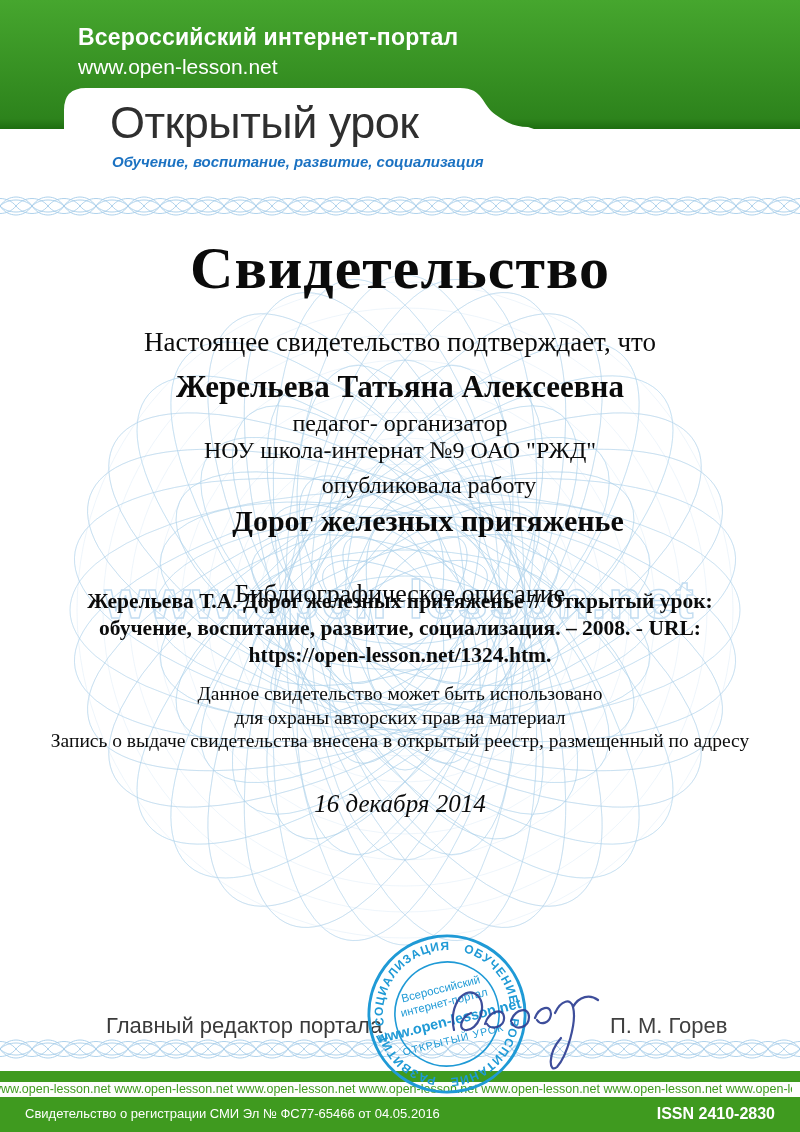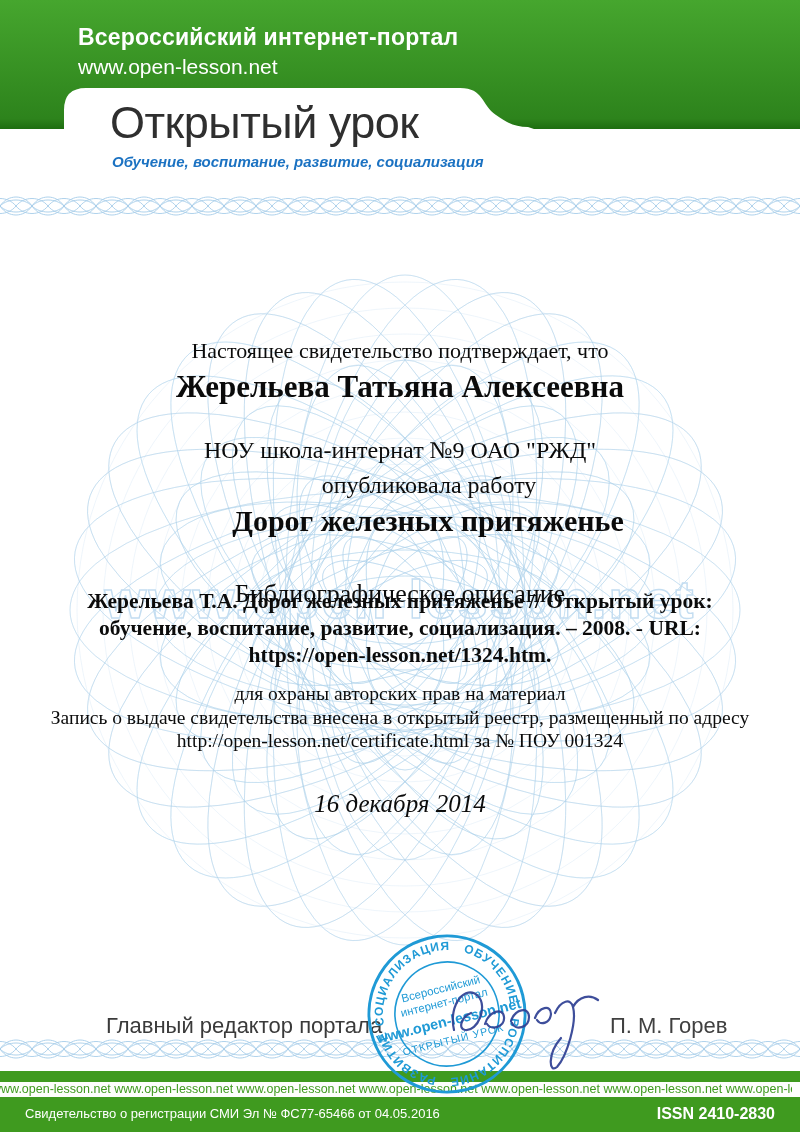--- a/index.html
+++ b/index.html
@@ -21,21 +21,21 @@
   .band{position:absolute;left:0;width:800px;height:26px;z-index:1;}
   .band-top{top:193px;}
   .band-bottom{top:1036px;}
   .rosette{position:absolute;left:45px;top:250px;width:720px;height:720px;z-index:0;}
   .watermark-svg{position:absolute;left:0;top:560px;width:800px;height:80px;z-index:1;}
 
   
   .ct{position:absolute;left:0;width:800px;text-align:center;color:#0b0b0b;z-index:2;
       font-family:"Liberation Serif","DejaVu Serif",serif;}
   .cert-title{top:234px;font-size:60px;font-weight:bold;letter-spacing:1px;}
-  .cert-intro{top:338px;font-size:22px;}
+  .cert-intro{top:327px;font-size:27px;}
   .recipient-name{top:369px;font-size:31px;font-weight:bold;}
   .recipient-role{top:410px;font-size:24px;}
   .recipient-org{top:437px;font-size:24px;}
   .action-text{top:472px;font-size:24px;padding-left:29px;}
   .work-title{top:504px;font-size:30px;font-weight:bold;margin-left:28px;}
   .bib-label{top:579px;font-size:26px;}
   .bib-text{top:588px;left:40px;width:720px;font-size:21.5px;font-weight:bold;line-height:27px;}
   .notes{top:682px;font-size:19.5px;line-height:23.5px;}
   .issue-date{top:790px;font-size:25px;font-style:italic;}
 
@@ -197,31 +197,33 @@
       <circle cx="360" cy="360" r="250" fill="none" stroke="#b6d6ee" stroke-width="0.6" opacity="0.4"></circle>
       <circle cx="360" cy="360" r="276" fill="none" stroke="#b6d6ee" stroke-width="0.6" opacity="0.4"></circle>
       <circle cx="360" cy="360" r="302" fill="none" stroke="#b6d6ee" stroke-width="0.6" opacity="0.4"></circle>
       <circle cx="360" cy="360" r="328" fill="none" stroke="#b6d6ee" stroke-width="0.6" opacity="0.4"></circle>
     </svg>
 
   <svg class="watermark-svg" viewBox="0 0 800 80">
     <text x="400" y="58" text-anchor="middle" font-size="54" font-weight="bold" font-family="Liberation Sans, sans-serif" letter-spacing="2" fill="none" stroke="#c3ddf1" stroke-width="1.4">www.open-lesson.net</text>
   </svg>
 
+  <div class="ct cert-title">Свидетельство</div>
   <div class="ct cert-intro">Настоящее свидетельство подтверждает, что</div>
   <div class="ct recipient-name">Жерельева Татьяна Алексеевна</div>
+  <div class="ct recipient-role">педагог- организатор</div>
   <div class="ct recipient-org">НОУ школа-интернат №9 ОАО "РЖД"</div>
   <div class="ct action-text">опубликовала работу</div>
   <div class="ct work-title">Дорог железных притяженье</div>
   <div class="ct bib-label">Библиографическое описание</div>
   <div class="ct bib-text">Жерельева Т.А. Дорог железных притяженье // Открытый урок: обучение, воспитание, развитие, социализация. – 2008. - URL: https://open-lesson.net/1324.htm.</div>
   <div class="ct notes">
+    <div>Данное свидетельство может быть использовано</div>
     <div>для охраны авторских прав на материал</div>
     <div>Запись о выдаче свидетельства внесена в открытый реестр, размещенный по адресу</div>
-    <div>http://open-lesson.net/certificate.html за № ПОУ 001324</div>
   </div>
   <div class="ct issue-date">16 декабря 2014</div>
 
   <div class="editor-label">Главный редактор портала</div>
   <div class="editor-name">П. М. Горев</div>
 
   <svg class="stamp" viewBox="0 0 170 170">
     <g transform="rotate(-14 85 85)">
       <circle class="ring" cx="85" cy="85" r="78" stroke-width="3"></circle>
       <circle class="ring" cx="85" cy="85" r="52" stroke-width="1.6"></circle>

